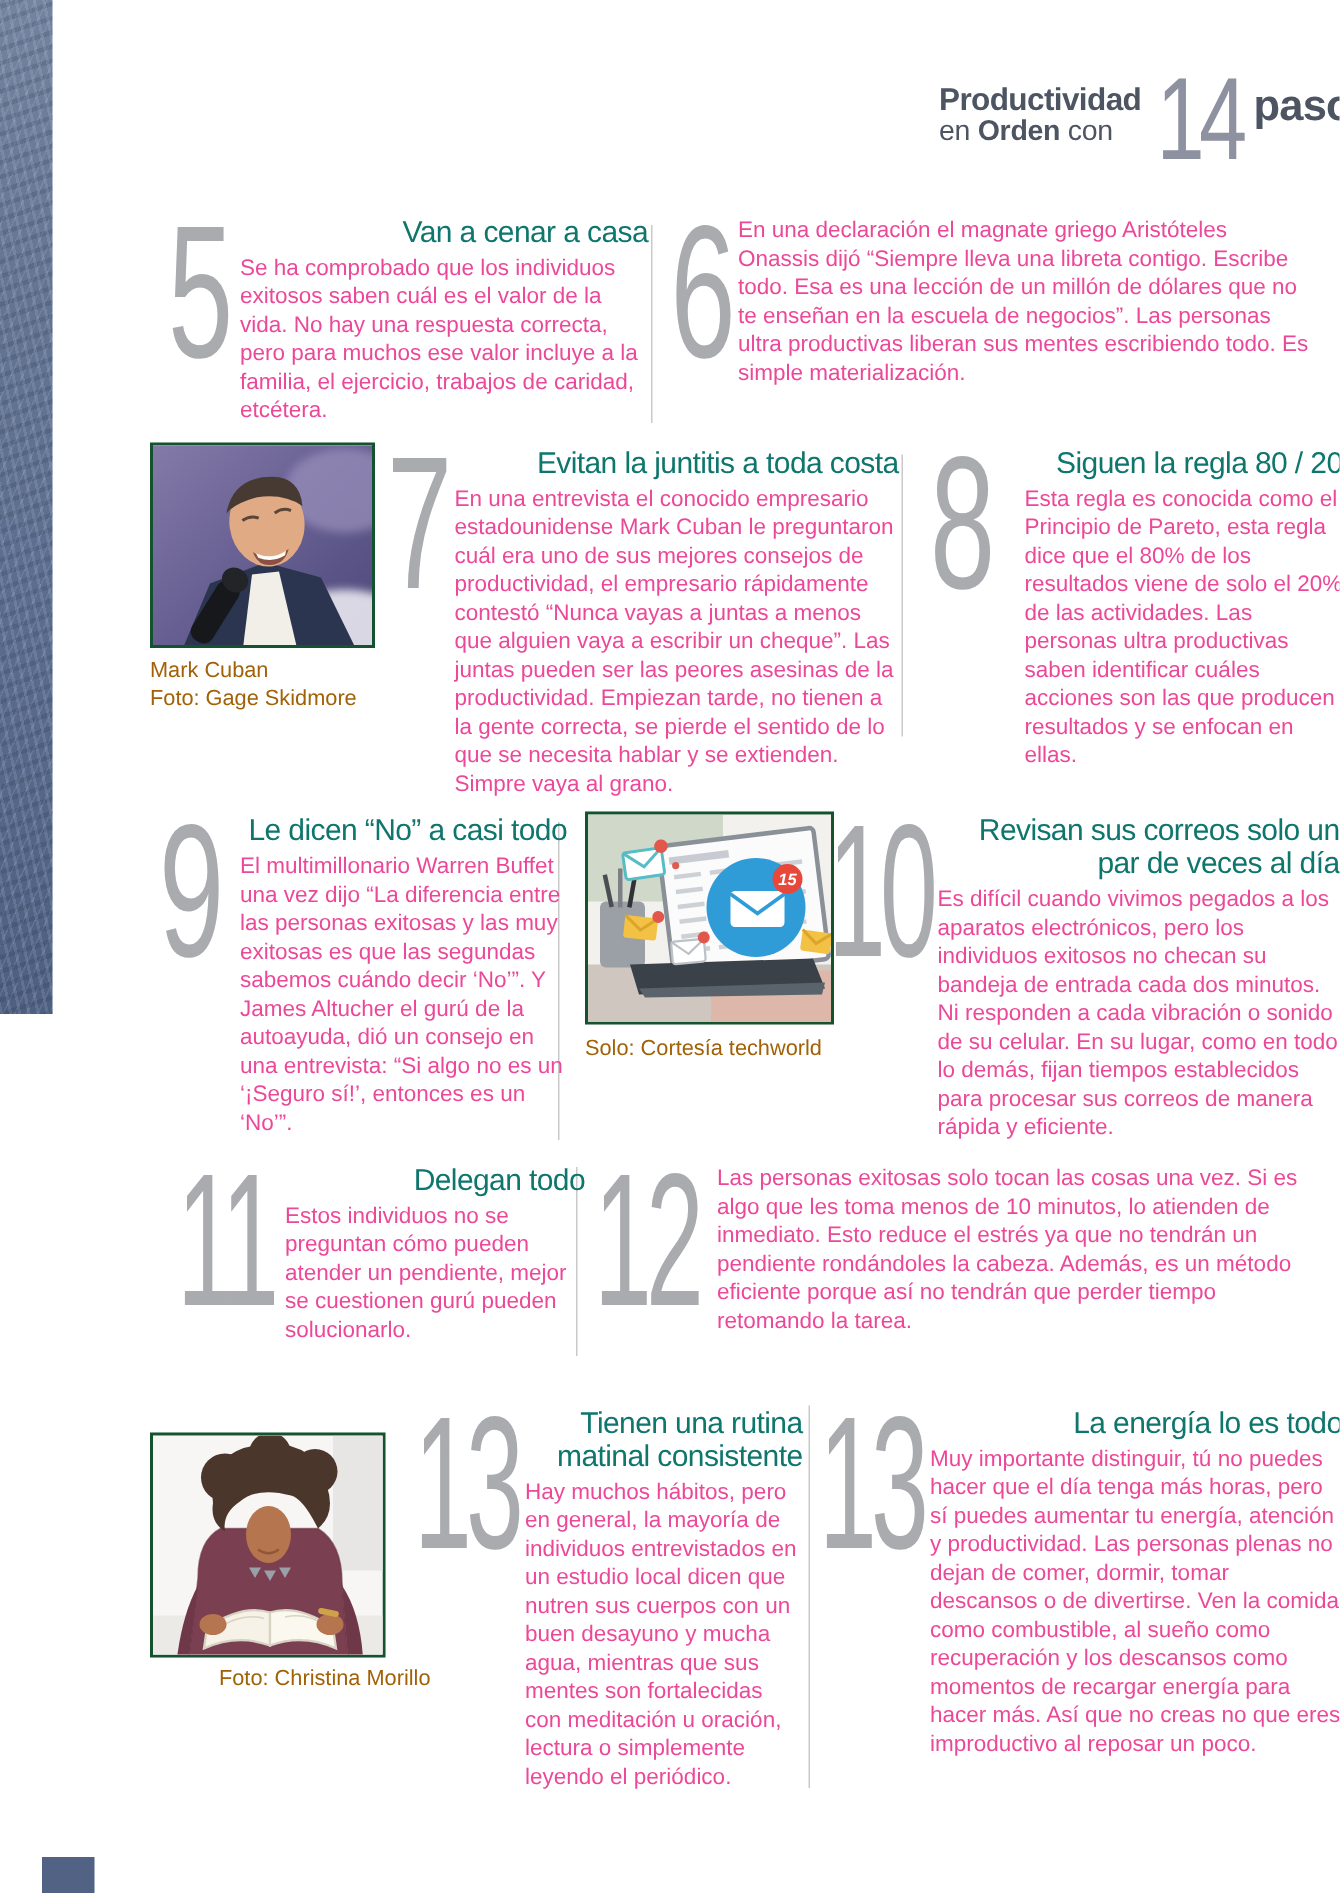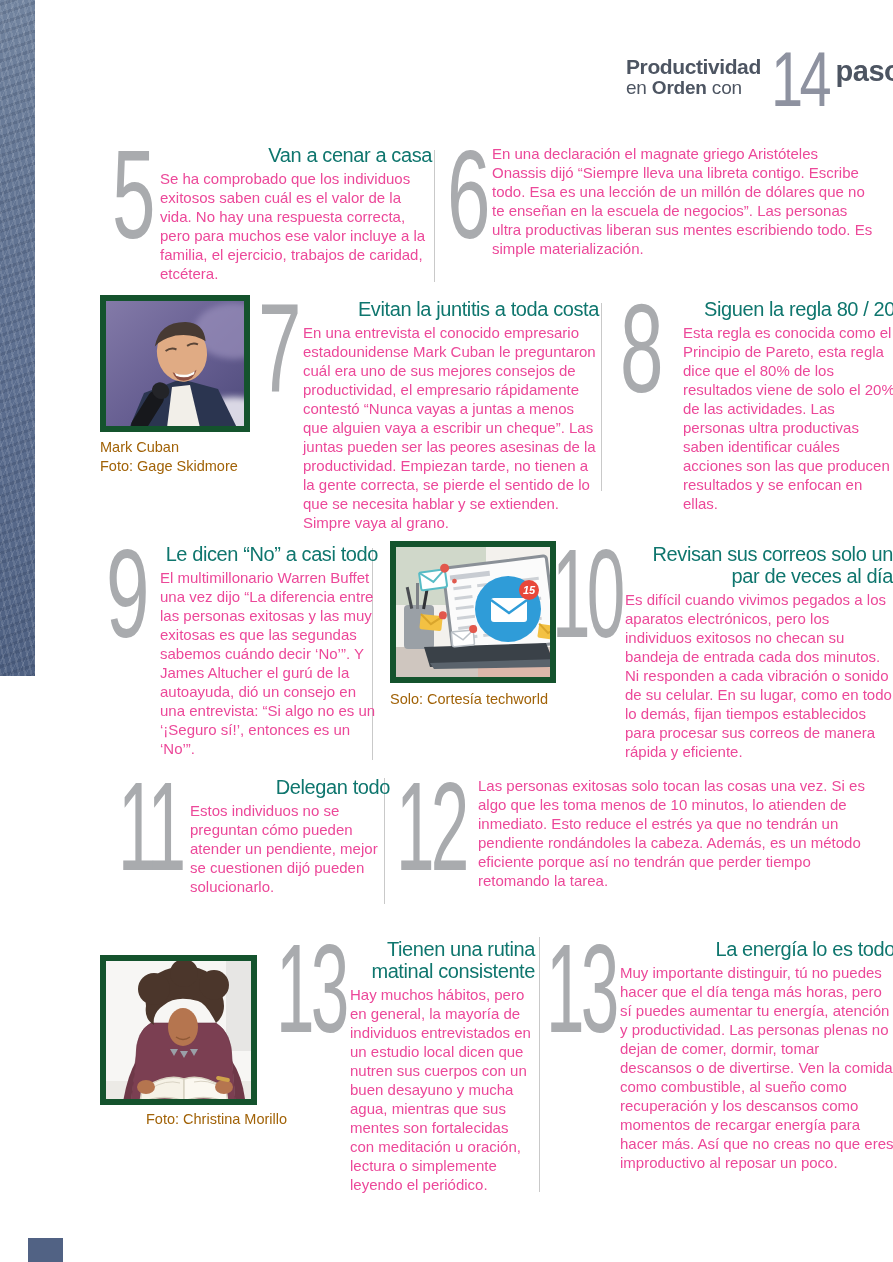--- a/index.html
+++ b/index.html
@@ -46,21 +46,21 @@
 
   
   .sec h2{
     margin:0 0 3px 0;font-size:20px;line-height:22px;font-weight:400;
     letter-spacing:-0.4px;color:#0f766e;text-align:right;
   }
   .sec p{margin:0;font-size:15px;line-height:19px;color:#ec4899;}
 
   .divider{width:1px;background:#c9c9c9;}
 
-  .photo{border:6px solid #14532d;box-sizing:border-box;overflow:hidden;background:#eee;}
+  .photo{border:2px solid #14532d;box-sizing:border-box;overflow:hidden;background:#eee;}
   .caption{font-size:14.5px;line-height:19px;color:#a16207;}
 </style>
 </head>
 <body>
 
 <div class="abs edge-strip"></div>
 <div class="abs corner-mark"></div>
 
 <div class="abs header">
   <div class="hdr-left">
@@ -206,21 +206,21 @@
 
 <div class="abs num num2" style="left:552px;top:545px;">10</div>
 <div class="abs sec" style="left:625px;top:543px;width:268px;">
   <h2>Revisan sus correos solo un par de veces al día</h2>
   <p>Es difícil cuando vivimos pegados a los aparatos electrónicos, pero los individuos exitosos no checan su bandeja de entrada cada dos minutos. Ni responden a cada vibración o sonido de su celular. En su lugar, como en todo lo demás, fijan tiempos establecidos para procesar sus correos de manera rápida y eficiente.</p>
 </div>
 
 <div class="abs num num2" style="left:118px;top:778px;">11</div>
 <div class="abs sec" style="left:190px;top:776px;width:200px;">
   <h2>Delegan todo</h2>
-  <p>Estos individuos no se preguntan cómo pueden atender un pendiente, mejor se cuestionen dijó pueden solucionarlo.</p>
+  <p>Estos individuos no se preguntan cómo pueden atender un pendiente, mejor se cuestionen gurú pueden solucionarlo.</p>
 </div>
 
 <div class="abs num num2" style="left:396px;top:778px;">12</div>
 <div class="abs sec" style="left:478px;top:776px;width:408px;">
   <p>Las personas exitosas solo tocan las cosas una vez. Si es algo que les toma menos de 10 minutos, lo atienden de inmediato. Esto reduce el estrés ya que no tendrán un pendiente rondándoles la cabeza. Además, es un método eficiente porque así no tendrán que perder tiempo retomando la tarea.</p>
 </div>
 
 <div class="abs photo" style="left:100px;top:955px;width:157px;height:150px;">
   <svg width="155" height="148" viewBox="0 0 155 148">
     <rect width="155" height="148" fill="#f7f6f4"></rect>

